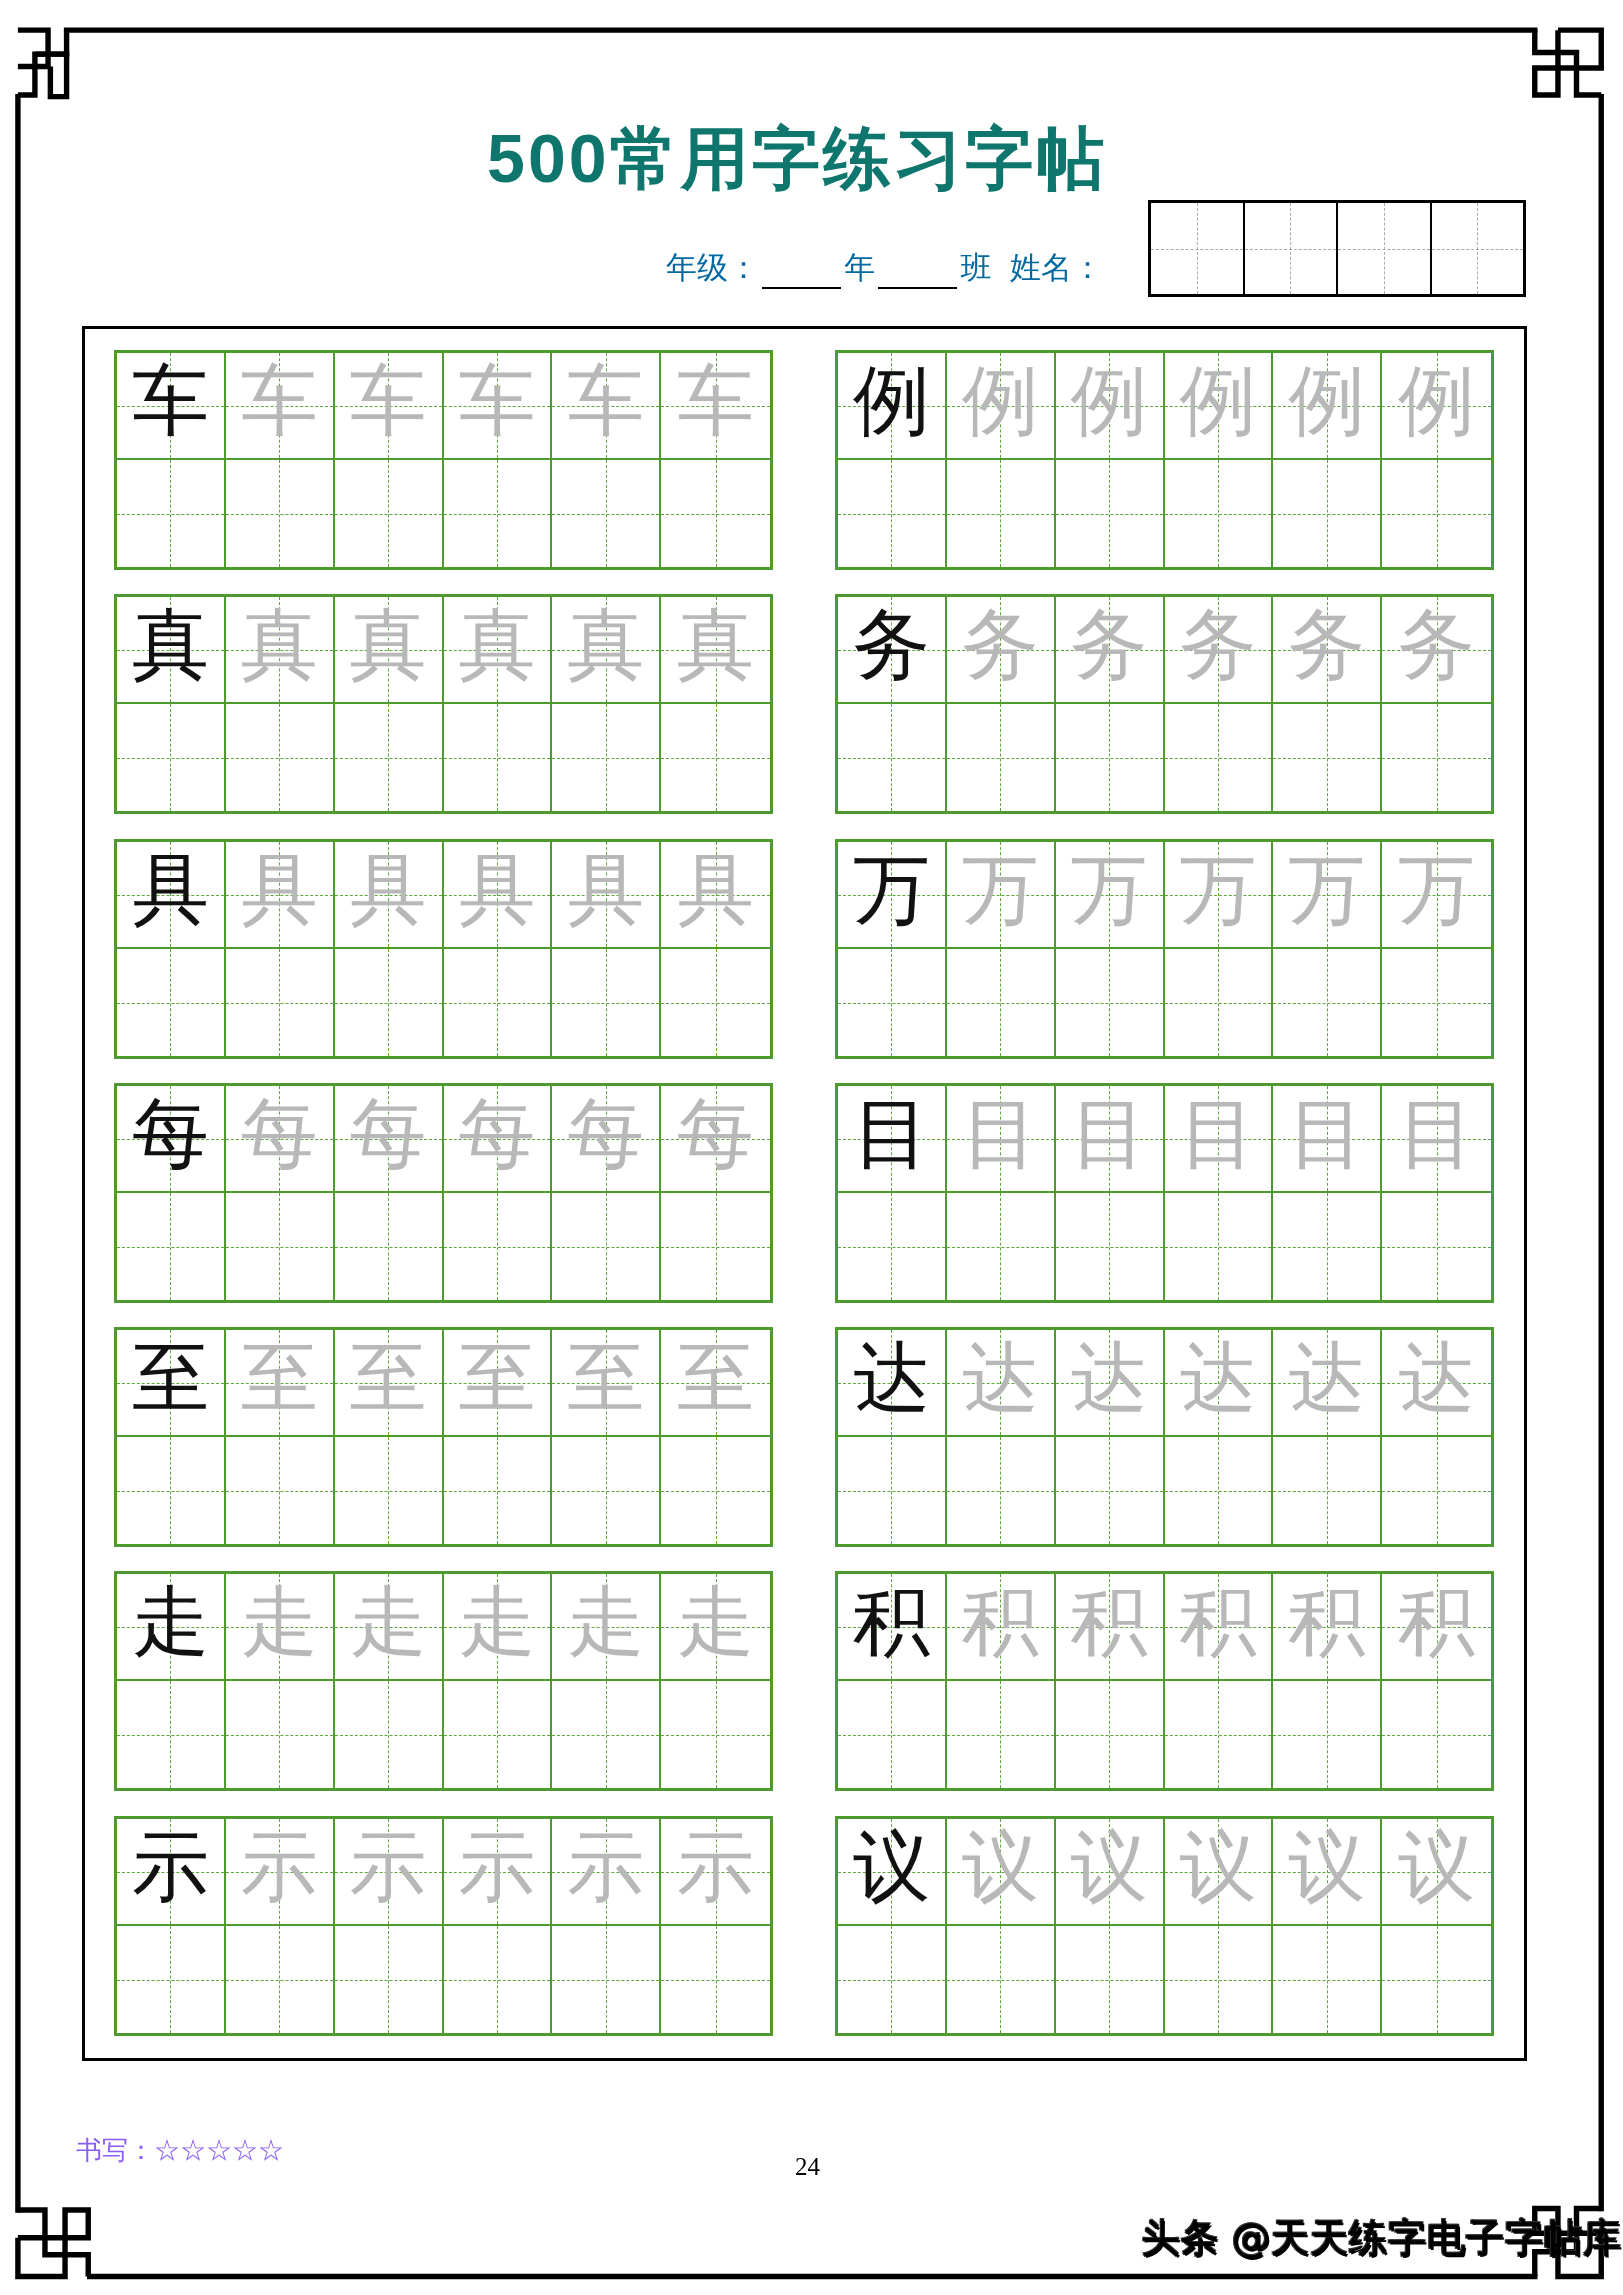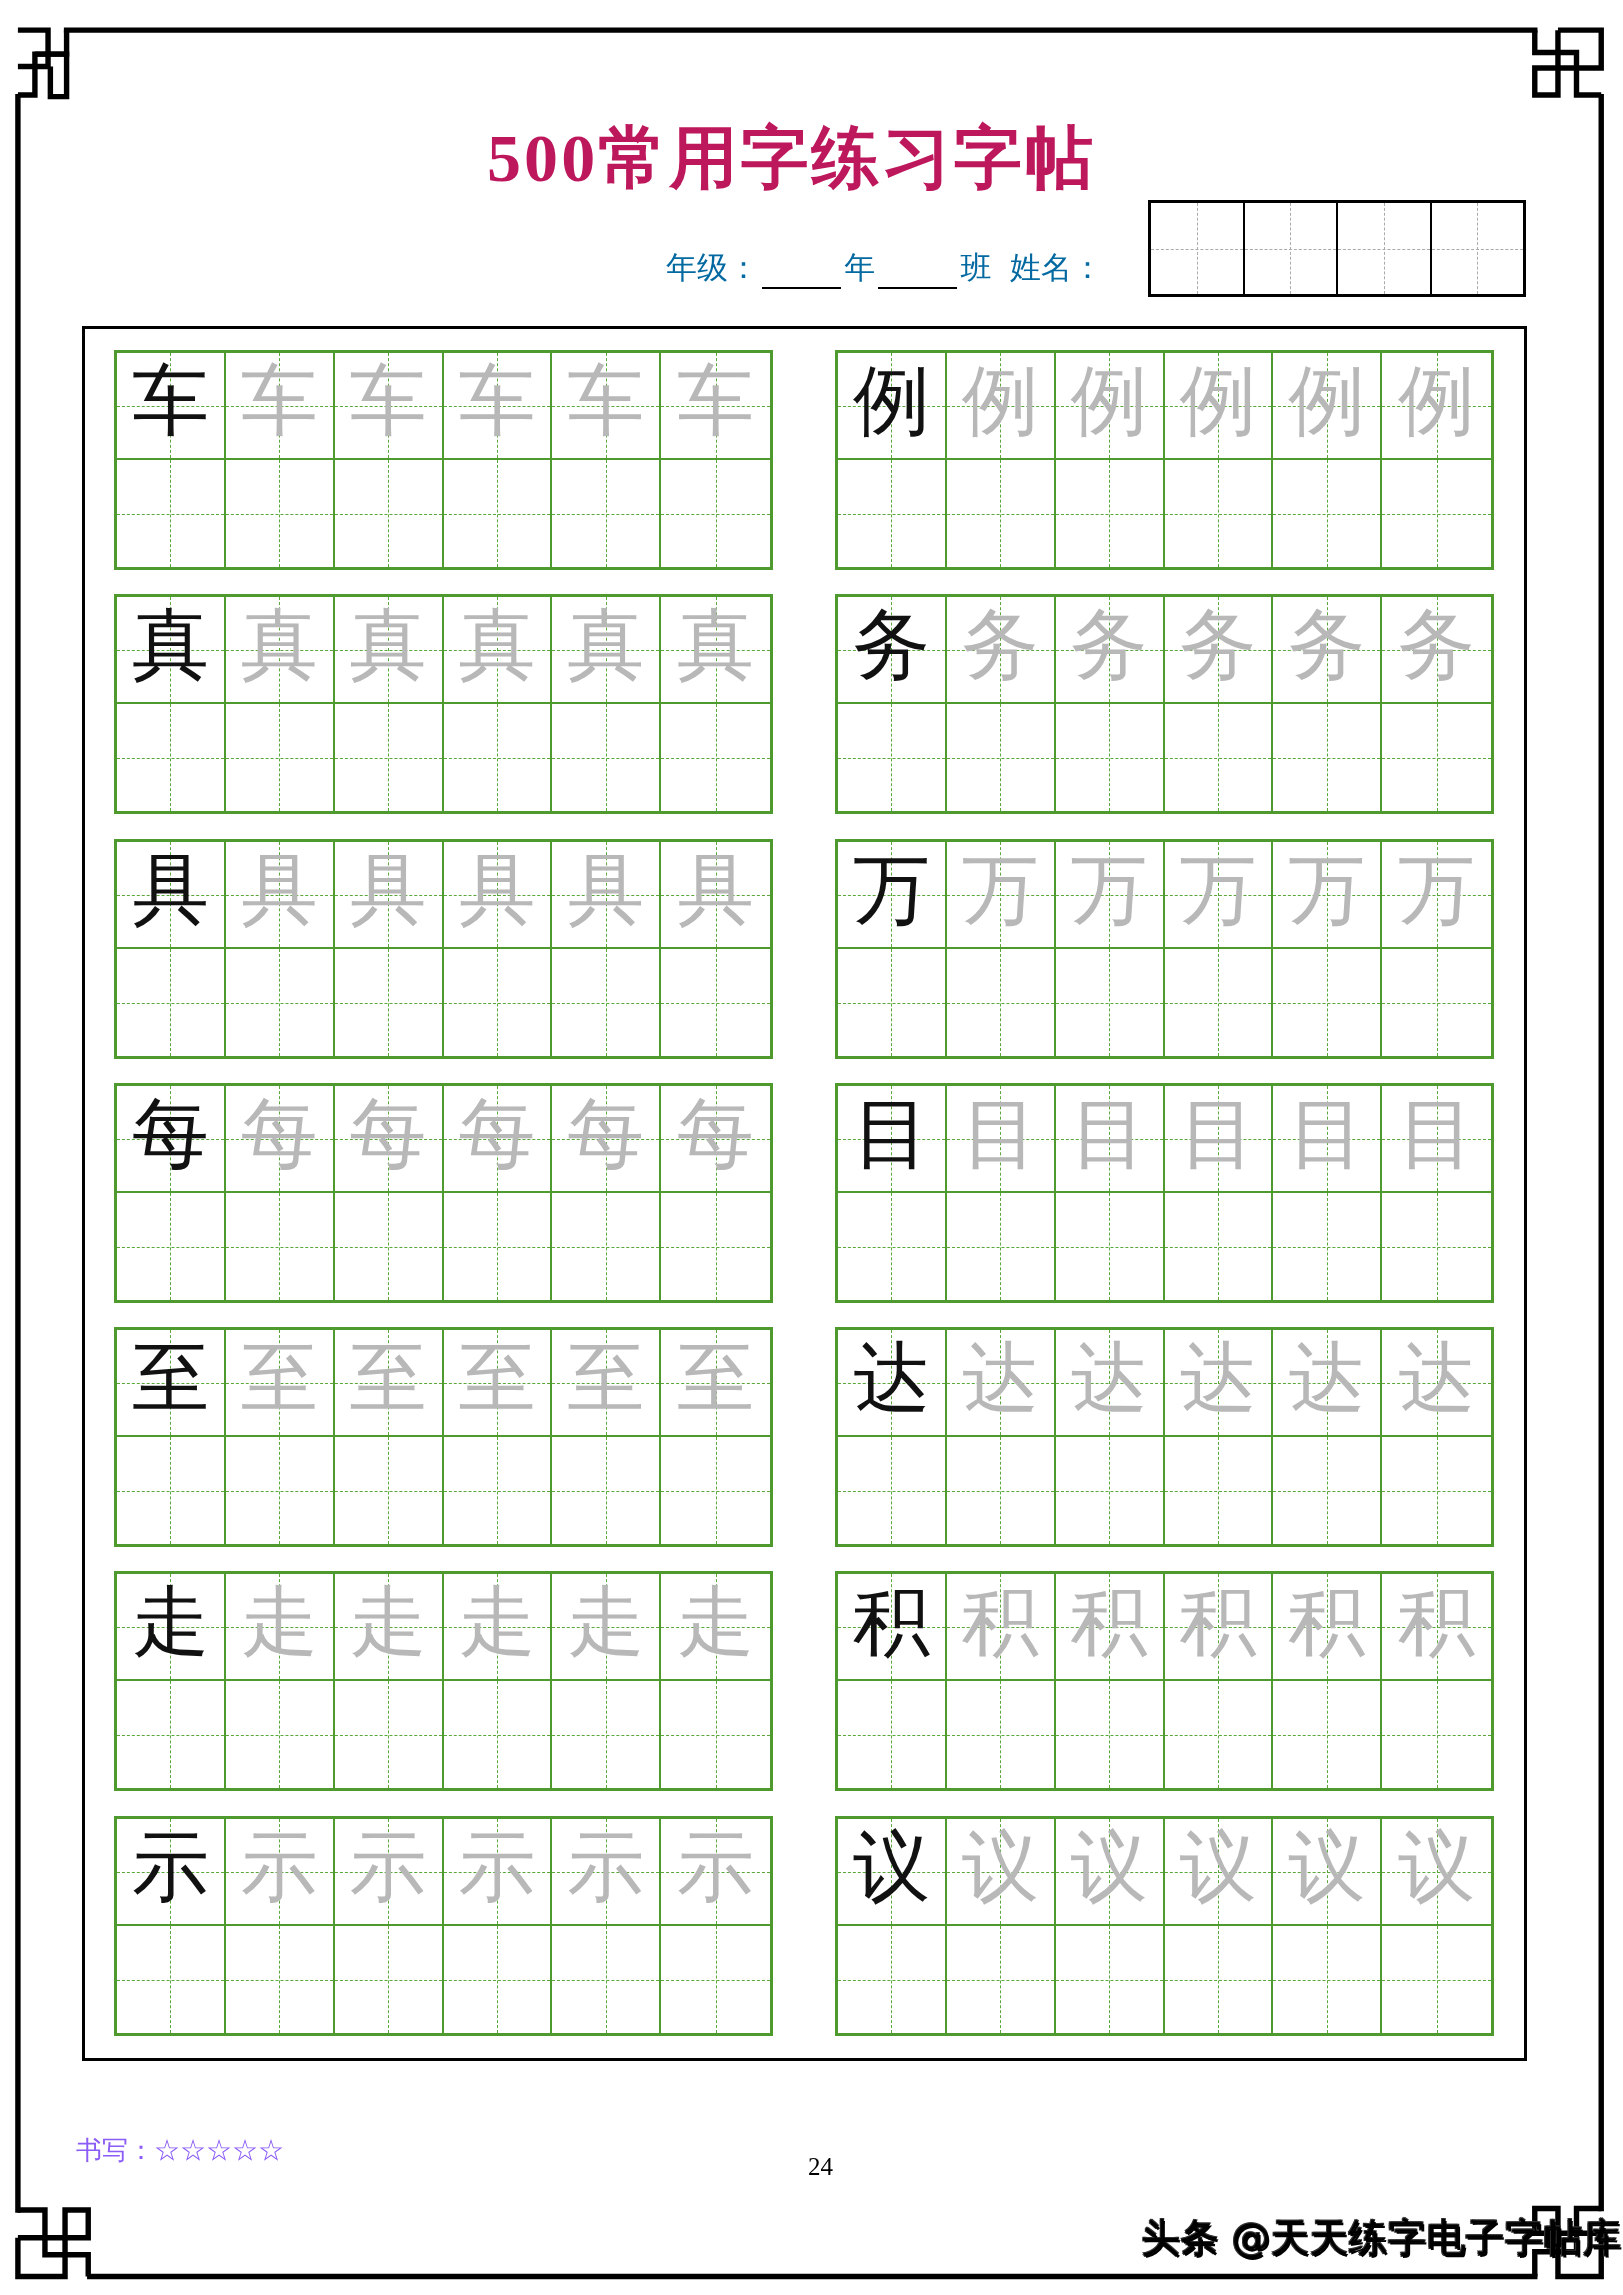--- a/index.html
+++ b/index.html
@@ -1,21 +1,21 @@
 <!DOCTYPE html>
 <html style="font-size:12.4px"><head>
 <meta charset="utf-8">
 <style>
   html, body { margin:0; padding:0; background:#ffffff; }
   body { width:1623px; height:2295px; position:relative; overflow:hidden;
          font-family: "DejaVu Serif", "Liberation Serif", serif; }
   #frame-svg { position:absolute; left:0; top:0; }
   .title { position:absolute; left:487px; top:116px; width:665px; height:85px;
-           font-family:Liberation Serif, serif; font-weight:bold;
-           font-size:68px; line-height:85px; letter-spacing:3.1px; color:#be185d; white-space:nowrap; }
+           font-family:Liberation Sans, sans-serif; font-weight:bold;
+           font-size:68px; line-height:85px; letter-spacing:3.1px; color:#0f766e; white-space:nowrap; }
   .info-line { position:absolute; left:666px; top:246px; height:43px; font-size:31px; line-height:43px;
                color:#0369a1; white-space:nowrap; display:flex; align-items:flex-end; }
   .info-line .blank { display:inline-block; width:79px; border-bottom:2.3px solid #000; height:34px; margin:0 3.1px; }
   .info-line .gap { display:inline-block; width:18.5px; }
   .name-box { position:absolute; left:1148px; top:200px; width:378px; height:97px;
               border:3.1px solid #000; box-sizing:border-box; display:flex; }
   .name-cell { flex:1; position:relative; border-right:2.3px solid #000; }
   .name-cell:last-child { border-right:none; }
   .name-cell::before { content:""; position:absolute; left:50%; top:0; bottom:0; border-left:1.5px dashed #aaaaaa; }
   .name-cell::after { content:""; position:absolute; top:50%; left:0; right:0; border-top:1.5px dashed #aaaaaa; }
@@ -31,21 +31,21 @@
   .cell.r1 { border-bottom:none; }
   .cell::before { content:""; position:absolute; left:50%; top:0; bottom:0; border-left:1.5px dashed #5aa83a; }
   .cell::after { content:""; position:absolute; top:50%; left:0; right:0; border-top:1.5px dashed #5aa83a; }
   .glyph { position:absolute; left:0; right:0; top:-6.2px; text-align:center; font-size:77px; line-height:108px;
            font-family:"DejaVu Serif", "Liberation Serif", serif; z-index:2; }
   .glyph.model { color:#111111; }
   .glyph.trace { color:#b8b8b8; }
 
   .rating { position:absolute; left:76px; top:2133px; font-size:26px; line-height:34px; color:#8b5cf6; white-space:nowrap;text-align:center; }
   .page-num { position:absolute; left:795px; top:2153px; font-size:25px; line-height:28px; color:#000;
-              font-family:"Liberation Serif", "DejaVu Serif", serif;margin-left:13px; }
+              font-family:"Liberation Serif", "DejaVu Serif", serif; }
   .watermark { position:absolute; left:1141px; top:2215px; font-size:39px; line-height:46px; color:#000000;
                font-family:"DejaVu Sans", "Liberation Sans", sans-serif; white-space:nowrap;
                text-shadow: 1.5px 1.5px 0 #000, -0.8px -0.8px 0 #333, 0.8px -0.8px 0 #333, -0.8px 0.8px 0 #333; z-index:5; }
 </style>
 </head>
 <body>
 
 <svg id="frame-svg" width="1623" height="2295" viewBox="0 0 2100 2970">
   <g fill="none" stroke="#000" stroke-width="7" stroke-linecap="square">
 

